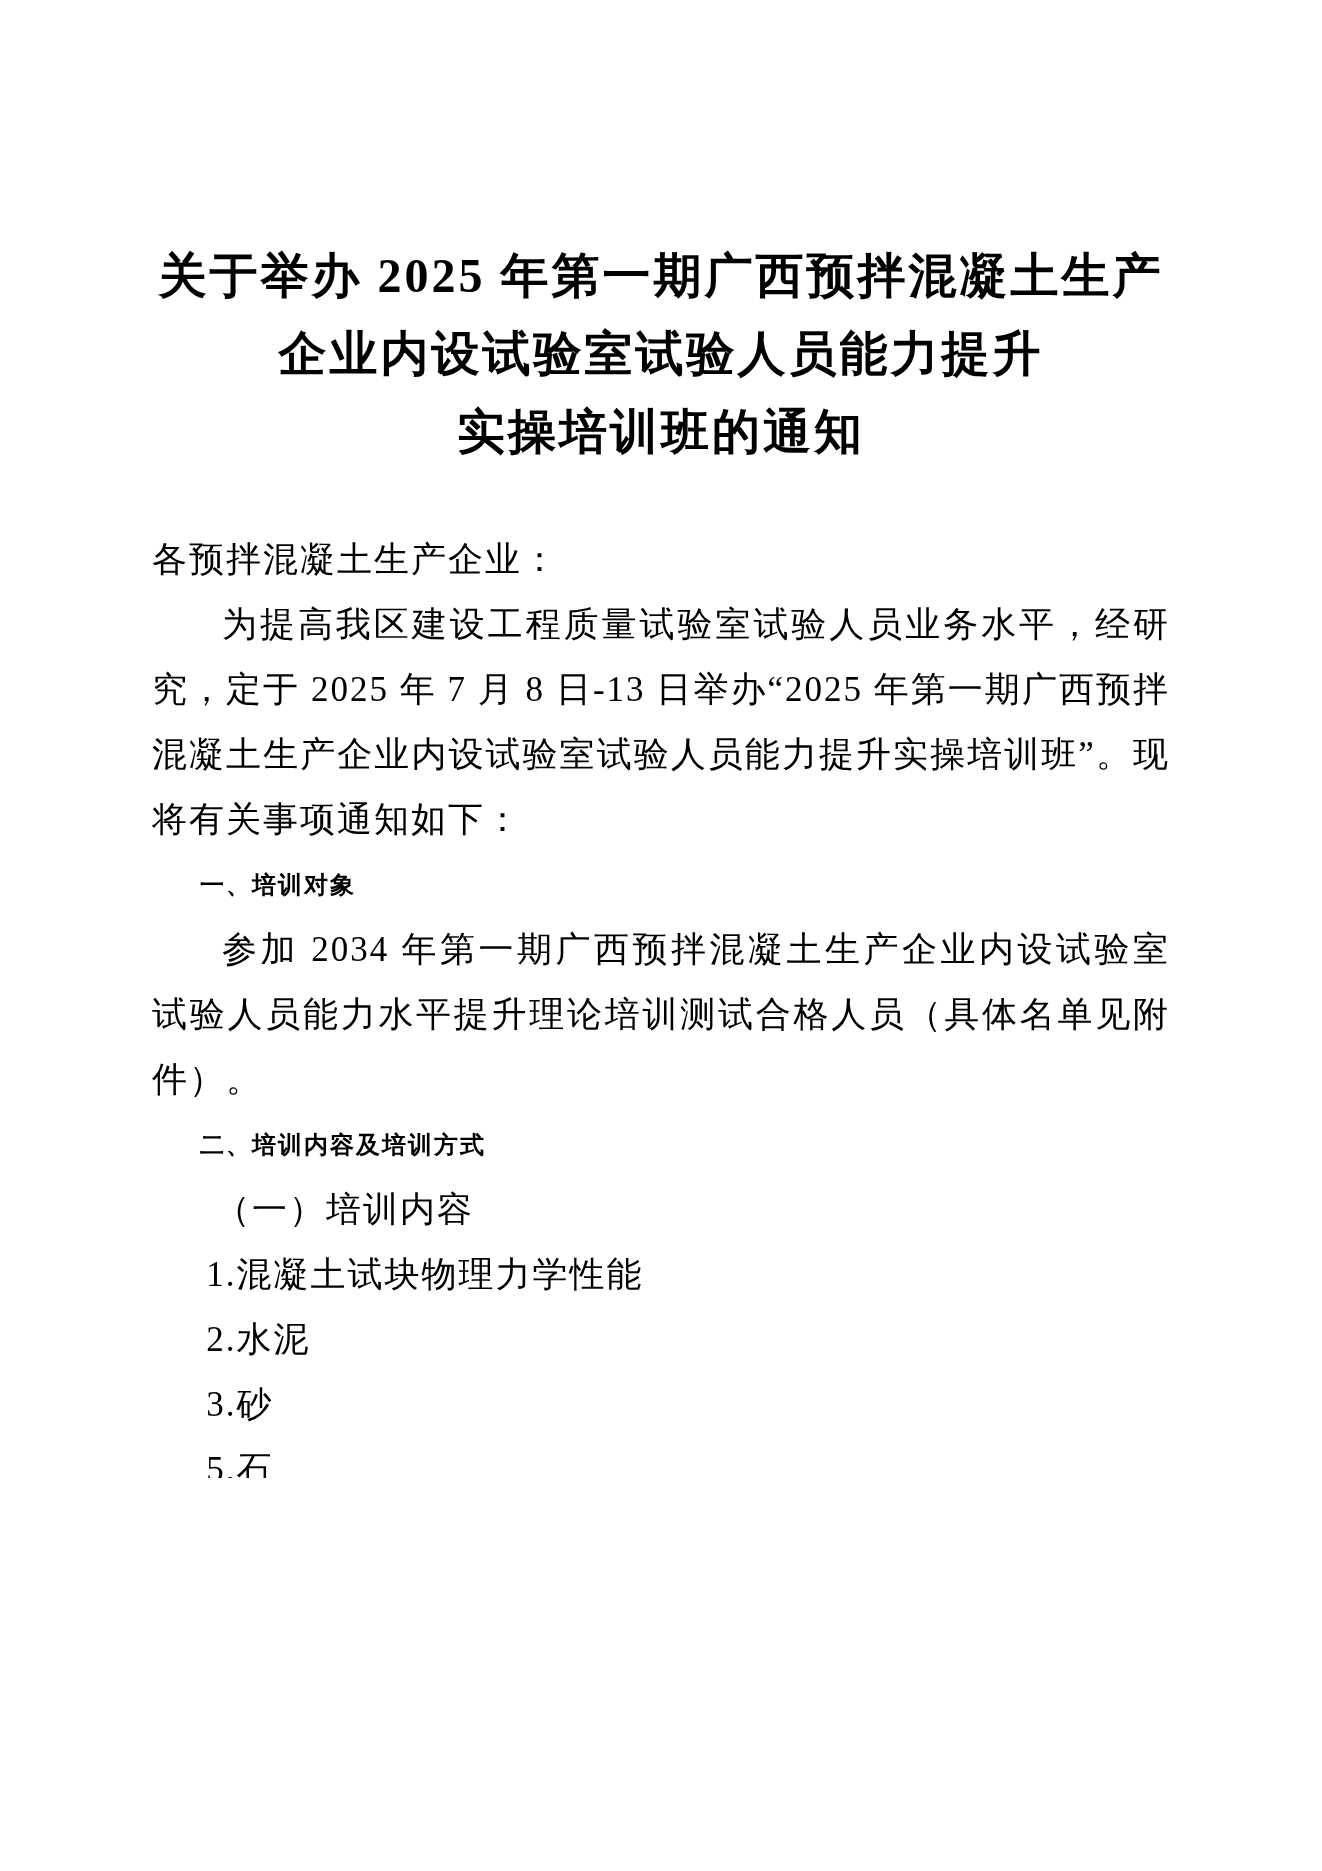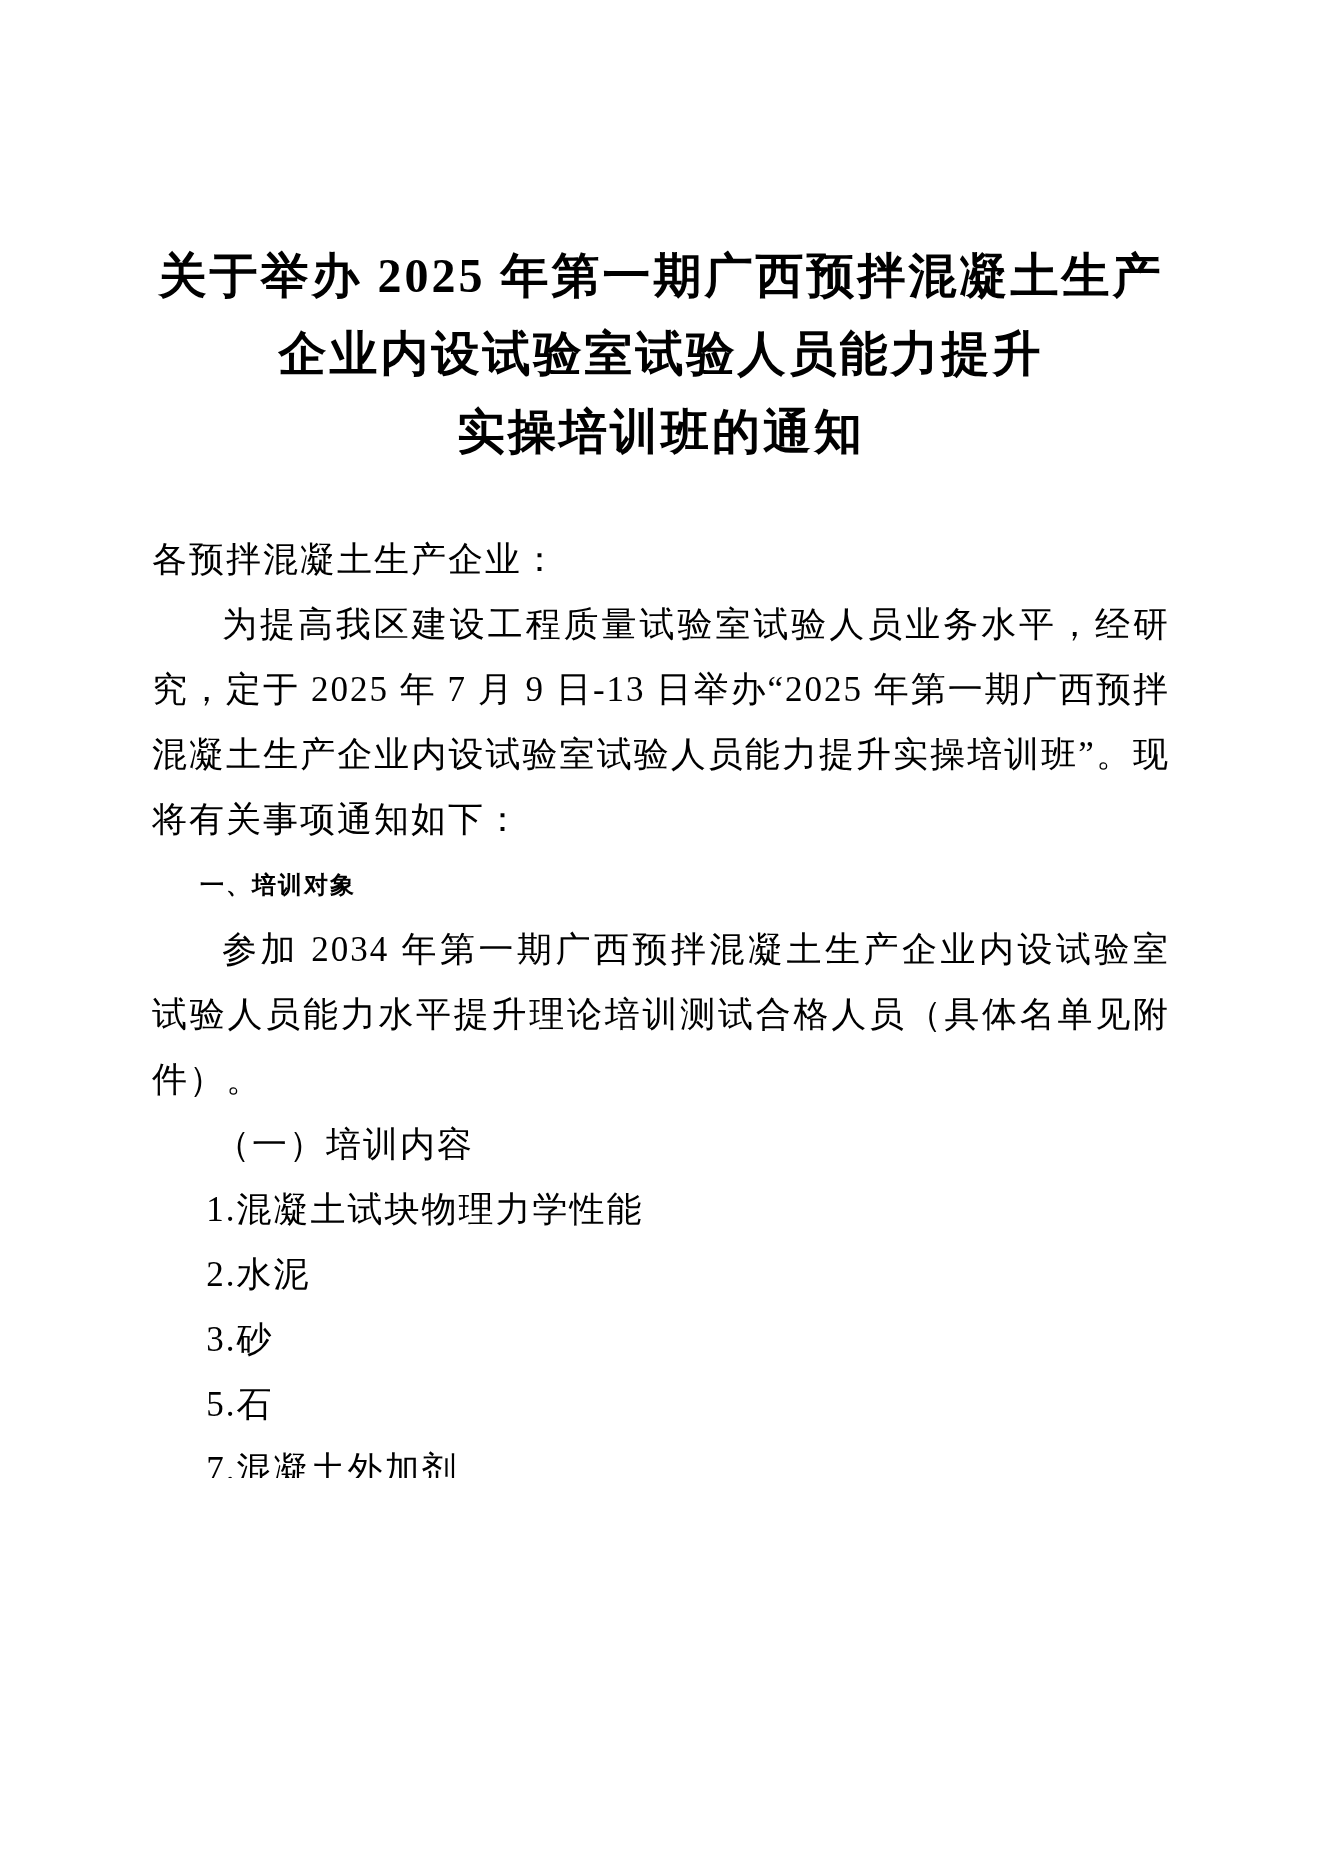--- a/index.html
+++ b/index.html
@@ -81,26 +81,27 @@
 
   <header class="title-block">
     <div class="title-line">关于举办 2025 年第一期广西预拌混凝土生产</div>
     <div class="title-line">企业内设试验室试验人员能力提升</div>
     <div class="title-line">实操培训班的通知</div>
   </header>
 
   <main class="content">
     <p class="salutation">各预拌混凝土生产企业：</p>
 
-    <p class="para">为提高我区建设工程质量试验室试验人员业务水平，经研究，定于 2025 年 7 月 9 日-13 日举办“2025 年第一期广西预拌混凝土生产企业内设试验室试验人员能力提升实操培训班”。现将有关事项通知如下：</p>
+    <p class="para">为提高我区建设工程质量试验室试验人员业务水平，经研究，定于 2025 年 7 月 8 日-13 日举办“2025 年第一期广西预拌混凝土生产企业内设试验室试验人员能力提升实操培训班”。现将有关事项通知如下：</p>
 
     <h2 class="heading">一、培训对象</h2>
 
     <p class="para">参加 2034 年第一期广西预拌混凝土生产企业内设试验室试验人员能力水平提升理论培训测试合格人员（具体名单见附件）。</p>
 
+    <h2 class="heading">二、培训内容及培训方式</h2>
 
     <h3 class="subheading">（一）培训内容</h3>
 
     <p class="list-item">1.混凝土试块物理力学性能</p>
     <p class="list-item">2.水泥</p>
     <p class="list-item">3.砂</p>
     <p class="list-item">5.石</p>
     <p class="list-item">7.混凝土外加剂</p>
   </main>
 

